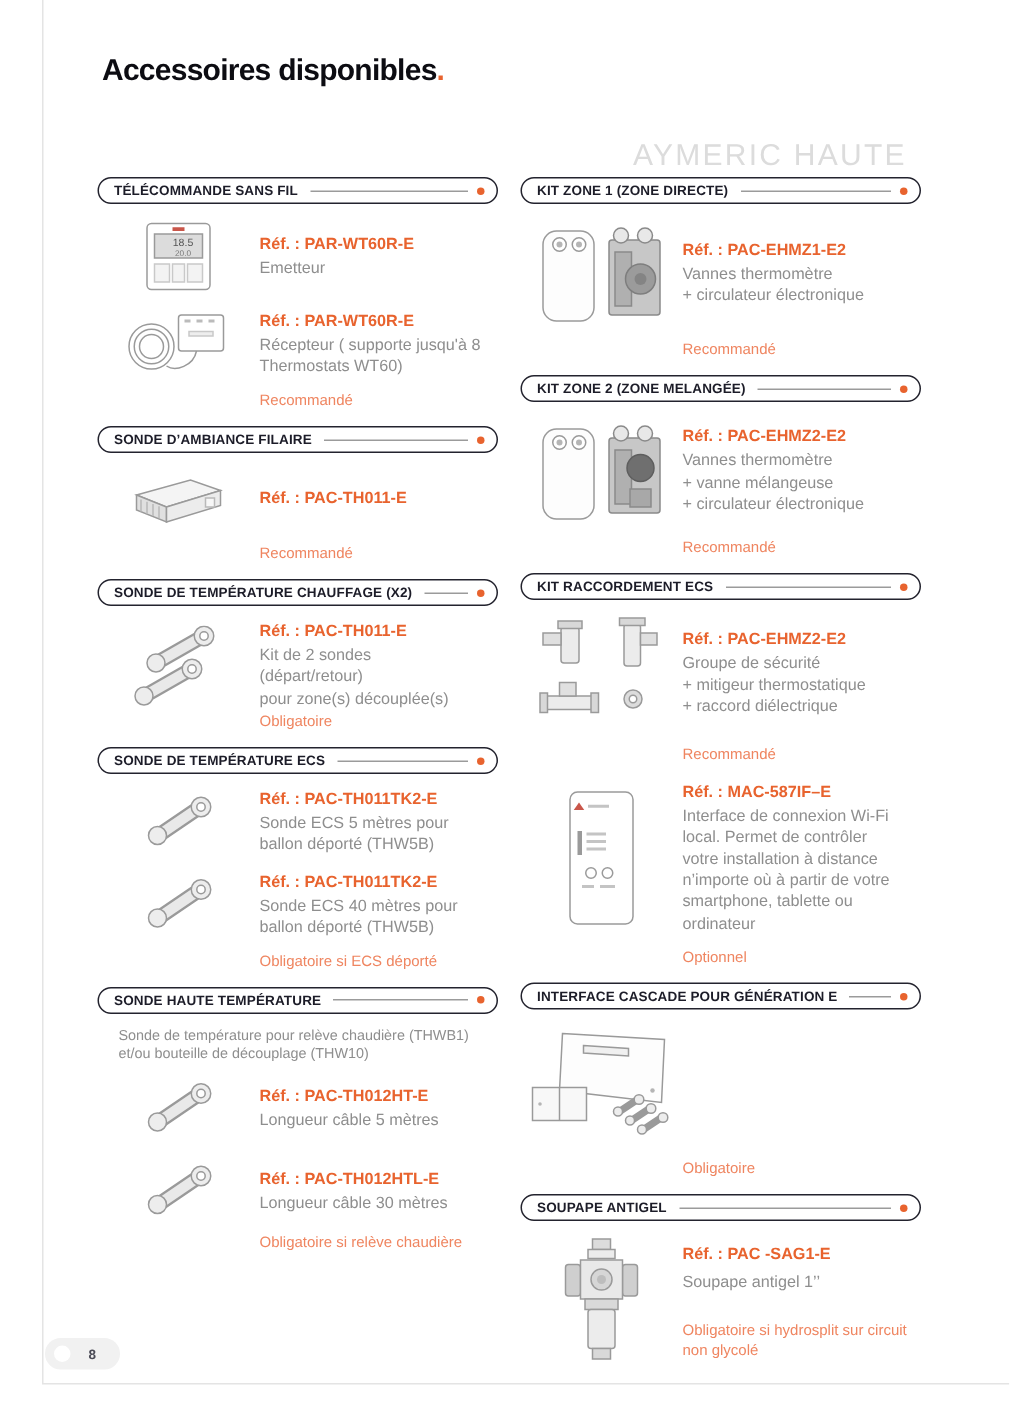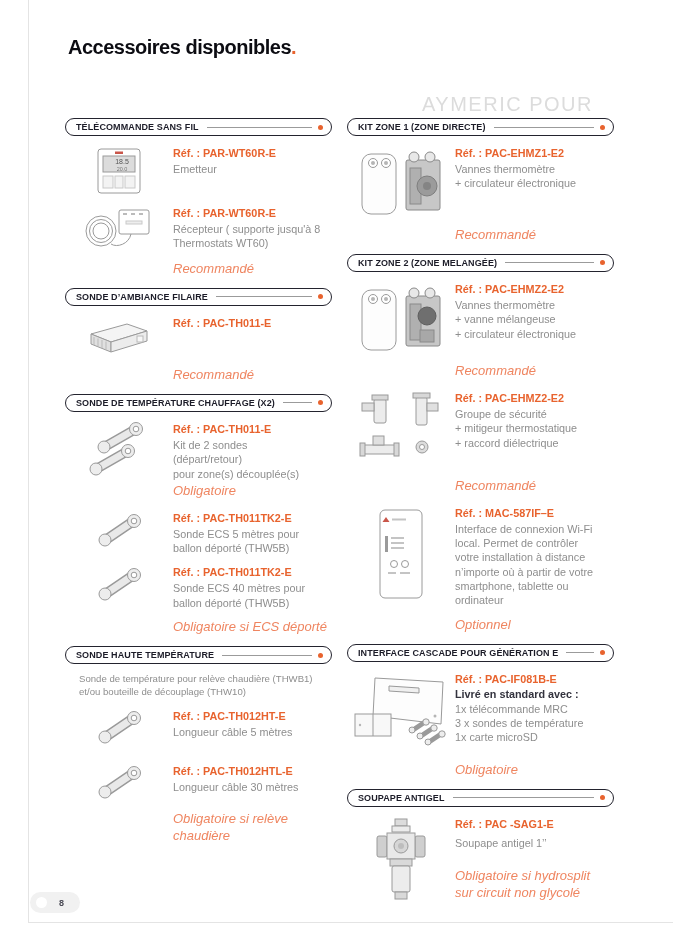--- a/index.html
+++ b/index.html
@@ -22,47 +22,47 @@
   .pill {
     display:flex; align-items:center; border:1.4px solid #23232e; border-radius:10px;
     height:18px; padding:0 8px 0 10px; box-sizing:border-box; background:#fff;
   }
   .pill-label { font-size:9px; font-weight:bold; color:#1c1c28; letter-spacing:0.1px; white-space:nowrap; }
   .pill-line { flex:1; height:1px; background:#9b9b9b; margin:0 6px 0 8px; }
   .pill-dot { width:5px; height:5px; border-radius:50%; background:#e8632e; flex:none; }
 
   .intro { font-size:9.6px; color:#8e8e8e; line-height:1.35; margin:9px 0 0 14px; width:246px; }
 
-  .item { display:flex; margin-top:9px; }
+  .item { display:flex; margin-top:9px;align-items:center; }
   .item-img { width:108px; flex:none; display:flex; justify-content:center; align-items:flex-start; padding-top:1px; }
   .item-text { flex:1; padding-top:2px; }
   .ref { font-size:10.8px; font-weight:bold; color:#e8632e; margin-bottom:3px; }
   .bold-line { font-size:10.8px; font-weight:bold; color:#33333e; margin-bottom:2px; }
   .desc-line { font-size:10.8px; color:#8e8e8e; line-height:1.33; }
-  .status { font-size:13px; color:#ef8560; margin:9px 0 10px 108px; line-height:1.3; max-width:156px;font-style:italic; }
+  .status { font-size:10px; color:#ef8560; margin:9px 0 10px 108px; line-height:1.3; max-width:156px; }
 
   .footer-pill {
     position:absolute; left:30px; top:892px; width:50px; height:21px; border-radius:11px;
     background:#f1f1f1; display:flex; align-items:center;
   }
   .footer-dot { width:11px; height:11px; border-radius:50%; background:#ffffff; margin-left:6px; }
   .footer-num { font-size:9px; color:#4a4a55; margin-left:12px; font-weight:bold; }
 
   svg { display:block; }
 </style>
 </head>
 <body>
 
 <div class="page">
   <div class="edge-left"></div>
   <div class="edge-bottom"></div>
 
   <div class="title"><span>Accessoires disponibles</span><span class="dot">.</span></div>
 
-  <div class="watermark">AYMERIC POUR</div>
+  <div class="watermark">AYMERIC HAUTE</div>
 
   <div class="columns">
 
     <div class="col">
 
       <div class="section">
         <div class="pill">
           <span class="pill-label">TÉLÉCOMMANDE SANS FIL</span>
           <span class="pill-line"></span>
           <span class="pill-dot"></span>
@@ -163,20 +163,25 @@
             <div class="ref">Réf. : PAC-TH011-E</div>
             <div class="desc-line">Kit de 2 sondes</div>
             <div class="desc-line">(départ/retour)</div>
             <div class="desc-line">pour zone(s) découplée(s)</div>
           </div>
         </div>
         <div class="status" style="margin-top:2px">Obligatoire</div>
       </div>
 
       <div class="section">
+        <div class="pill">
+          <span class="pill-label">SONDE DE TEMPÉRATURE ECS</span>
+          <span class="pill-line"></span>
+          <span class="pill-dot"></span>
+        </div>
         <div class="item">
           <div class="item-img">
             <svg width="54" height="40" viewBox="0 0 54 40">
               <line x1="15" y1="28" x2="40" y2="11" stroke="#9a9a9a" stroke-width="10" stroke-linecap="round"></line>
               <line x1="15" y1="28" x2="40" y2="11" stroke="#e9e9e9" stroke-width="7" stroke-linecap="round"></line>
               <circle cx="13" cy="29" r="6" fill="#ededed" stroke="#9a9a9a"></circle>
               <circle cx="42" cy="10" r="6.5" fill="#ededed" stroke="#9a9a9a"></circle>
               <circle cx="42" cy="10" r="2.8" fill="#fff" stroke="#9a9a9a"></circle>
             </svg>
           </div>
@@ -306,20 +311,25 @@
             <div class="ref">Réf. : PAC-EHMZ2-E2</div>
             <div class="desc-line">Vannes thermomètre</div>
             <div class="desc-line">+ vanne mélangeuse</div>
             <div class="desc-line">+ circulateur électronique</div>
           </div>
         </div>
         <div class="status">Recommandé</div>
       </div>
 
       <div class="section">
+        <div class="pill">
+          <span class="pill-label">KIT RACCORDEMENT ECS</span>
+          <span class="pill-line"></span>
+          <span class="pill-dot"></span>
+        </div>
         <div class="item">
           <div class="item-img">
             <svg width="86" height="78" viewBox="0 0 86 78">
               <rect x="16" y="8" width="12" height="24" rx="2" fill="#ececec" stroke="#9a9a9a"></rect>
               <rect x="4" y="12" width="12" height="8" fill="#e0e0e0" stroke="#9a9a9a"></rect>
               <rect x="14" y="4" width="16" height="5" fill="#d8d8d8" stroke="#9a9a9a"></rect>
               <rect x="58" y="6" width="11" height="28" rx="2" fill="#ececec" stroke="#9a9a9a"></rect>
               <rect x="69" y="12" width="11" height="8" fill="#e0e0e0" stroke="#9a9a9a"></rect>
               <rect x="55" y="2" width="17" height="5" fill="#d8d8d8" stroke="#9a9a9a"></rect>
               <rect x="4" y="54" width="34" height="9" fill="#ececec" stroke="#9a9a9a"></rect>
@@ -395,27 +405,20 @@
                 <circle cx="61" cy="58" r="3" fill="#ededed" stroke="#9a9a9a"></circle>
                   <circle cx="75" cy="50" r="3.2" fill="#ededed" stroke="#9a9a9a"></circle>
               </g>
               <g transform="translate(16,12)">
                 <line x1="62" y1="58" x2="74" y2="50" stroke="#9a9a9a" stroke-width="5" stroke-linecap="round"></line>
                 <circle cx="61" cy="58" r="3" fill="#ededed" stroke="#9a9a9a"></circle>
                   <circle cx="75" cy="50" r="3.2" fill="#ededed" stroke="#9a9a9a"></circle>
               </g>
             </svg>
           </div>
-          <div class="item-text">
-            <div class="ref">Réf. : PAC-IF081B-E</div>
-            <div class="bold-line">Livré en standard avec :</div>
-            <div class="desc-line">1x télécommande MRC</div>
-            <div class="desc-line">3 x sondes de température</div>
-            <div class="desc-line">1x carte microSD</div>
-          </div>
         </div>
         <div class="status" style="margin-top:16px">Obligatoire</div>
       </div>
 
       <div class="section">
         <div class="pill">
           <span class="pill-label">SOUPAPE ANTIGEL</span>
           <span class="pill-line"></span>
           <span class="pill-dot"></span>
         </div>

